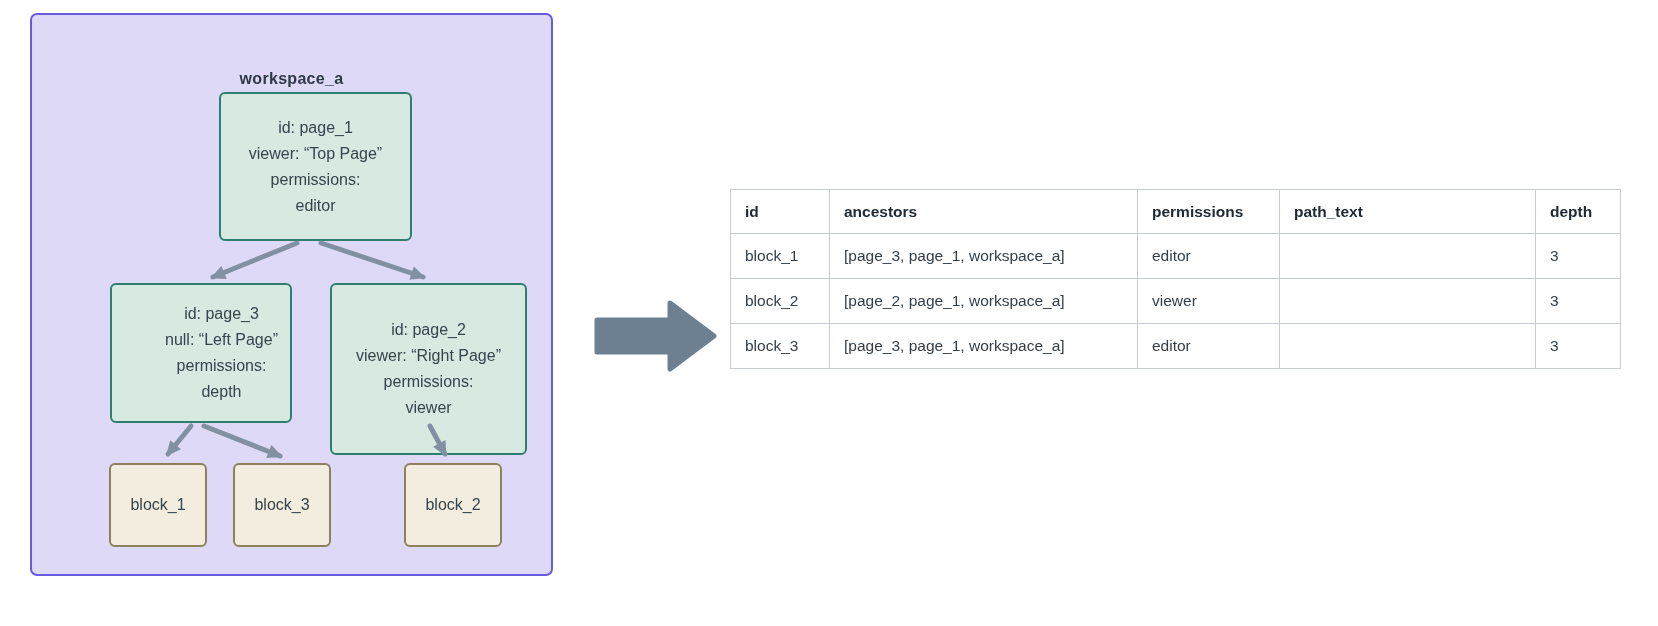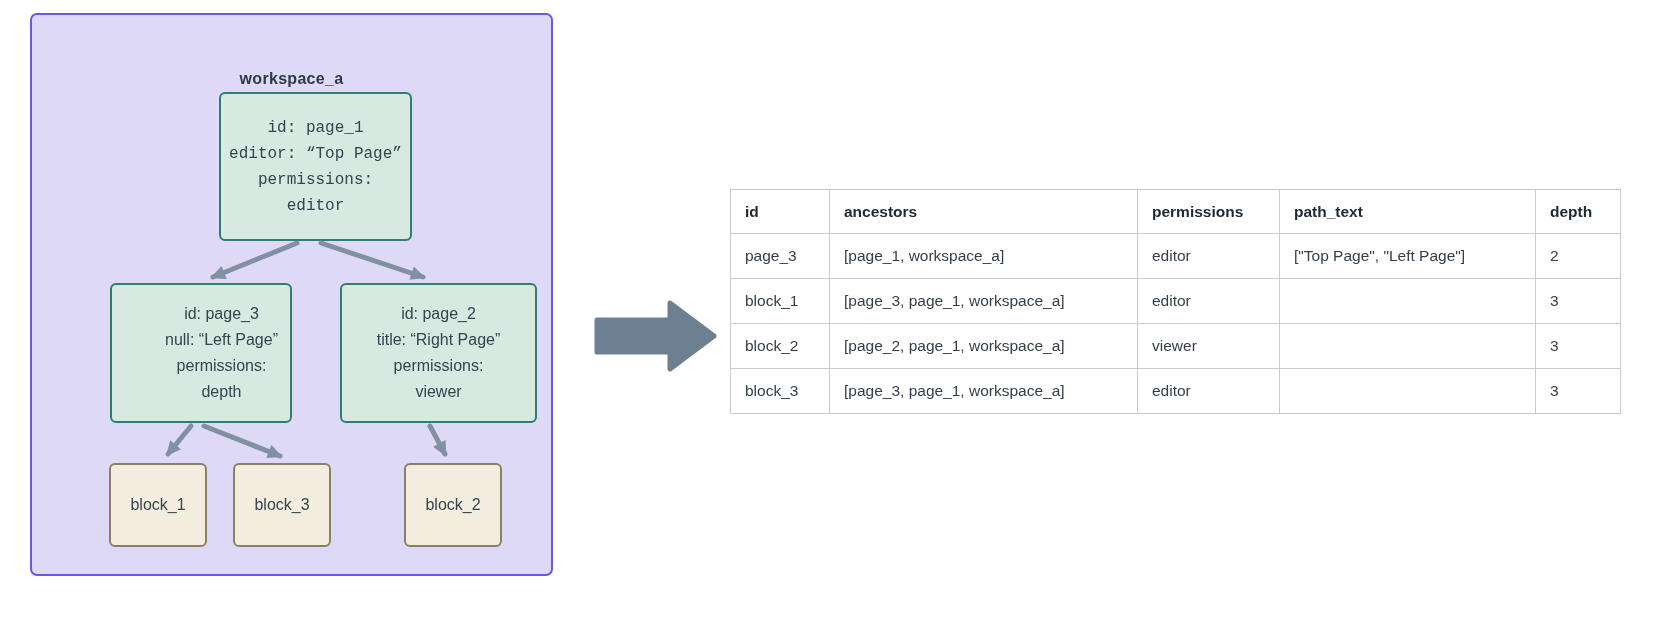--- a/index.html
+++ b/index.html
@@ -20,23 +20,23 @@
   }
   
   .page-node{
     position:absolute;box-sizing:border-box;
     background:var(--page-fill,#d7e9e0);
     border:2px solid var(--page-border,#2e7f6e);
     border-radius:6px;
     display:flex;flex-direction:column;justify-content:center;align-items:center;
     font-size:16px;line-height:26px;color:#37444e;text-align:center;
   }
-  #node-page-1{left:219px;top:92px;width:193px;height:149px;font-family:Liberation Mono, monospace;}
+  #node-page-1{left:219px;top:92px;width:193px;height:149px;}
   #node-page-3{left:110px;top:283px;width:182px;height:140px;padding-left:41px;}
-  #node-page-2{left:340px;top:283px;width:197px;height:140px;}
+  #node-page-2{left:330px;top:283px;width:197px;height:172px;}
   
   .block-node{
     position:absolute;box-sizing:border-box;width:98px;height:84px;
     background:var(--block-fill,#f2edde);
     border:2px solid var(--block-border,#8b8060);
     border-radius:6px;
     display:flex;justify-content:center;align-items:center;
     font-size:16px;color:#37444e;
   }
   #node-block-1{left:109px;top:463px;}
@@ -64,33 +64,33 @@
 </head>
 <body>
 
 <div id="canvas">
 
   <div class="workspace"></div>
   <div class="workspace-title">workspace_a</div>
 
   <div id="node-page-1" class="page-node">
     <div>id: page_1</div>
-    <div>editor: “Top Page”</div>
+    <div>viewer: “Top Page”</div>
     <div>permissions:</div>
     <div>editor</div>
   </div>
   <div id="node-page-3" class="page-node">
     <div>id: page_3</div>
     <div>null: “Left Page”</div>
     <div>permissions:</div>
     <div>depth</div>
   </div>
   <div id="node-page-2" class="page-node">
     <div>id: page_2</div>
-    <div>title: “Right Page”</div>
+    <div>viewer: “Right Page”</div>
     <div>permissions:</div>
     <div>viewer</div>
   </div>
 
   <div id="node-block-1" class="block-node">
     <span>block_1</span>
   </div>
   <div id="node-block-3" class="block-node">
     <span>block_3</span>
   </div>
@@ -124,27 +124,20 @@
       <tr>
         <th>id</th>
         <th>ancestors</th>
         <th>permissions</th>
         <th>path_text</th>
         <th>depth</th>
       </tr>
     </thead>
     <tbody>
       <tr>
-        <td>page_3</td>
-        <td>[page_1, workspace_a]</td>
-        <td>editor</td>
-        <td>["Top Page", "Left Page"]</td>
-        <td>2</td>
-      </tr>
-      <tr>
         <td>block_1</td>
         <td>[page_3, page_1, workspace_a]</td>
         <td>editor</td>
         <td></td>
         <td>3</td>
       </tr>
       <tr>
         <td>block_2</td>
         <td>[page_2, page_1, workspace_a]</td>
         <td>viewer</td>

